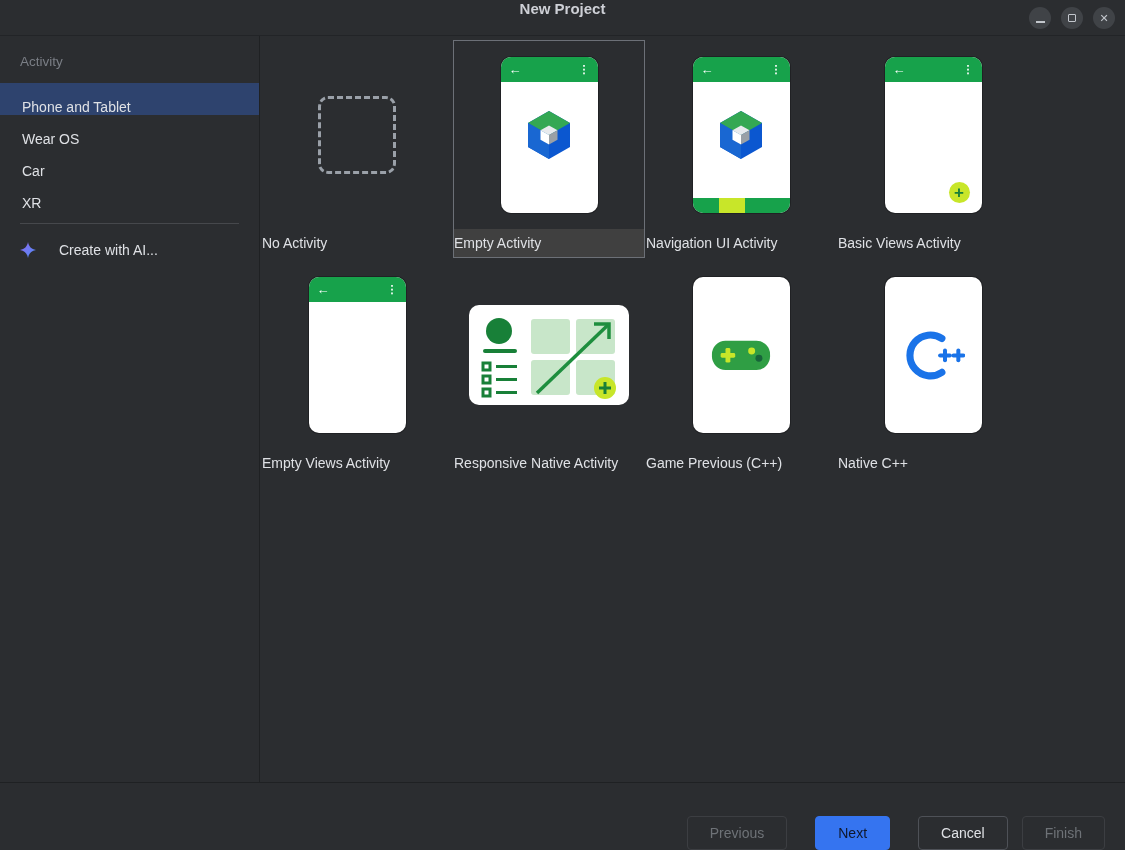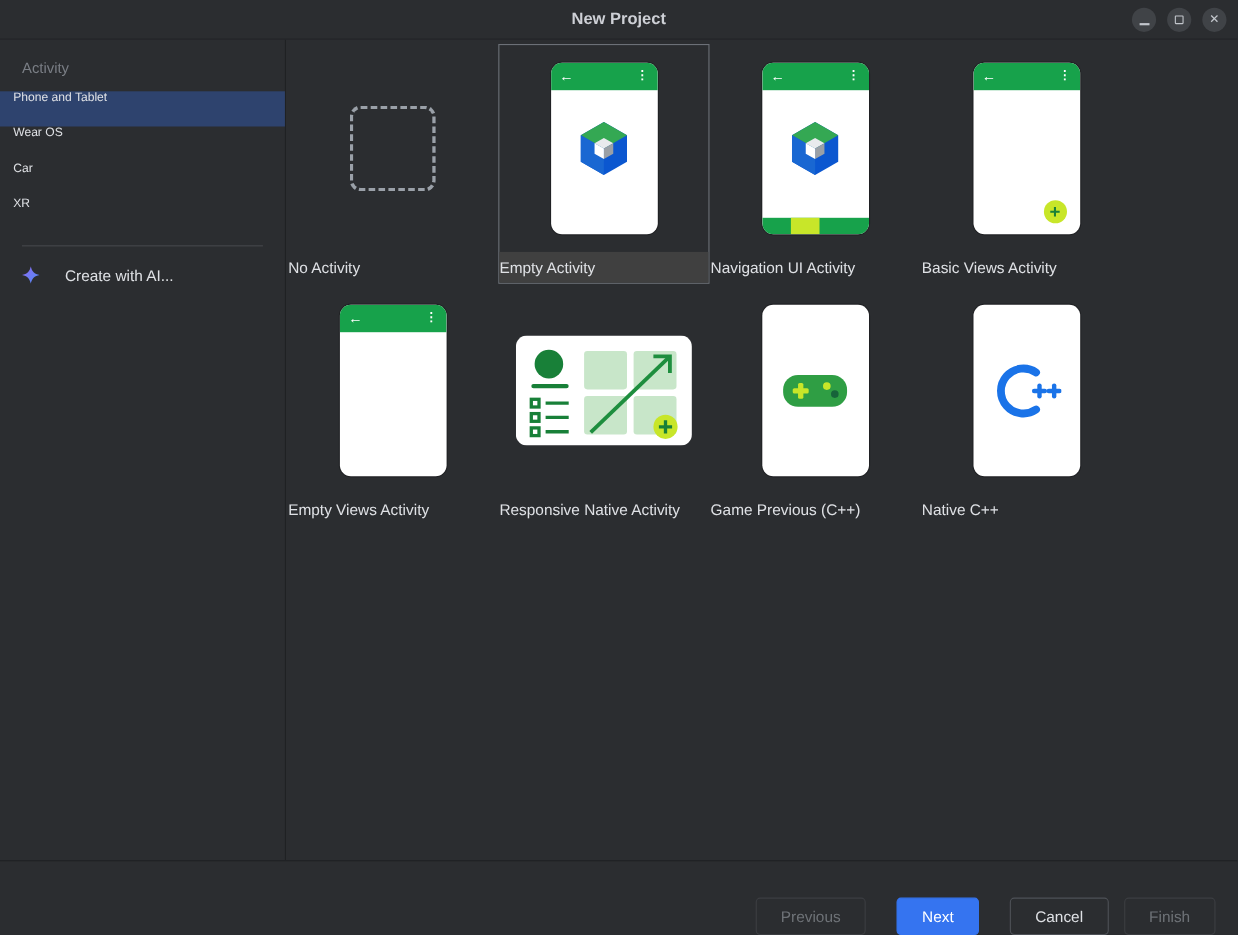--- a/index.html
+++ b/index.html
@@ -1,33 +1,33 @@
 <!DOCTYPE html>
 <html><head>
 <meta charset="utf-8">
 <style>
   *{box-sizing:border-box;margin:0;padding:0}
   html,body{width:1125px;height:850px}
   body{background:#2b2d30;font-family:"Liberation Sans",sans-serif;color:#dfe1e5;overflow:hidden;-webkit-user-select:none;user-select:none}
   .window{width:1125px;height:850px;display:flex;flex-direction:column}
 
   
-  .titlebar{flex:0 0 36px;position:relative;display:flex;align-items:center;justify-content:center;background:#2b2d30;border-bottom:1px solid #222427}
+  .titlebar{flex:0 0 36px;position:relative;display:flex;justify-content:center;background:#2b2d30;border-bottom:1px solid #222427}
   .title{font-size:15px;font-weight:700;color:#ced0d6}
   .win-controls{position:absolute;right:10px;top:7px;display:flex;gap:10px}
   .win-btn{width:22px;height:22px;border-radius:50%;background:#404347;display:flex;align-items:center;justify-content:center;color:#c2c6cc;font-size:11px;cursor:pointer}
   .min-glyph{width:9px;height:2px;background:#c2c6cc;display:block;margin-top:7px}
   .max-glyph{width:8px;height:8px;border:1.5px solid #c2c6cc;display:block;border-radius:1px}
   .close-glyph{font-size:11px;line-height:1;color:#c2c6cc}
 
   
   .content{flex:1;display:flex;min-height:0}
   .sidebar{flex:0 0 260px;width:260px;border-right:1px solid #1f2123;padding-top:18px}
   .sb-header{color:#7a7e85;font-size:13.5px;padding:0 20px;margin-bottom:14px}
-  .sb-item{height:32px;display:flex;align-items:flex-start;padding:0 12px;font-size:11px;cursor:pointer}
+  .sb-item{height:32px;display:flex;align-items:flex-end;padding:0 22px;font-size:14px;cursor:pointer}
   .sb-item.selected{background:#2e436e}
   .sb-divider{border-top:1px solid #46484c;margin:12px 20px 10px 20px}
   .sb-ai{display:flex;align-items:center;gap:23px;padding:8px 20px;font-size:14px;cursor:pointer}
 
   .main{flex:1;padding:4px 0 0 1px;overflow:hidden}
   .grid{display:grid;grid-template-columns:repeat(4,192px);grid-auto-rows:218px;row-gap:2px}
   .card{display:flex;flex-direction:column;align-items:center;cursor:pointer;border:1px solid transparent}
   .card.selected{border-color:#6c7077}
   .icon-area{flex:1;display:flex;align-items:center;justify-content:center;width:100%}
   .card-label{width:100%;text-align:left;font-size:14px;height:28px;line-height:28px;color:#dfe1e5}
@@ -41,21 +41,21 @@
   .phone-header .dots{font-size:11px;font-weight:bold;line-height:1}
   .phone-navbar{position:absolute;bottom:0;left:0;right:0;height:15px;background:#17a24b}
   .nav-active{position:absolute;left:27%;top:0;height:100%;width:27%;background:#c8e629}
   .fab{position:absolute;right:12px;bottom:10px;width:21px;height:21px;border-radius:50%;background:#c8e629;display:flex;align-items:center;justify-content:center;color:#188038;font-size:17px;font-weight:bold;line-height:1}
   .tablet-wrap{display:flex;align-items:center;justify-content:center}
 
   
   .footer{flex:0 0 68px;border-top:1px solid #1f2123;display:flex;align-items:flex-end;justify-content:flex-end;padding:0 20px;gap:14px;background:#2b2d30}
   .btn{height:34px;padding:0 22px;border-radius:4px;font-size:14px;display:flex;align-items:center;justify-content:center;background:transparent;border:1px solid #4e5157;color:#dfe1e5;cursor:pointer;font-family:inherit}
   .btn.disabled{color:#6e7277;border-color:#3c3e42;cursor:default}
-  .btn.primary{background:#3574f0;border-color:#3574f0;color:#ffffff;margin:0 14px}
+  .btn.primary{background:#3574f0;border-color:#3574f0;color:#0f172a;margin:0 14px}
 </style>
 </head>
 <body>
 
 <div class="window">
 
   <div class="titlebar">
     <div class="title">New Project</div>
     <div class="win-controls">
       <div class="win-btn">

